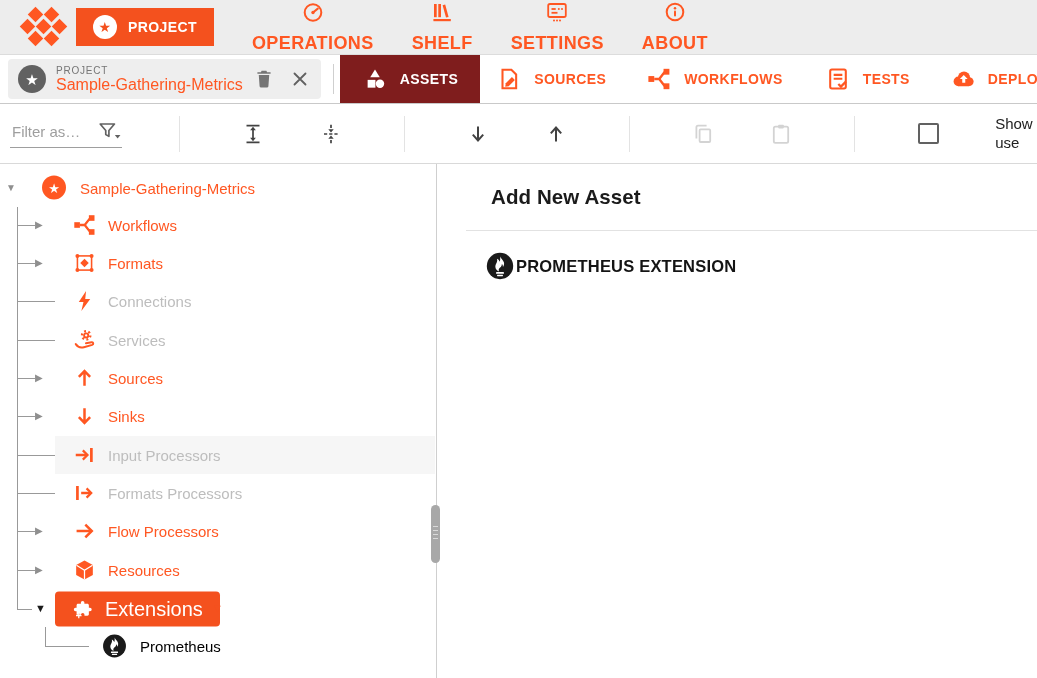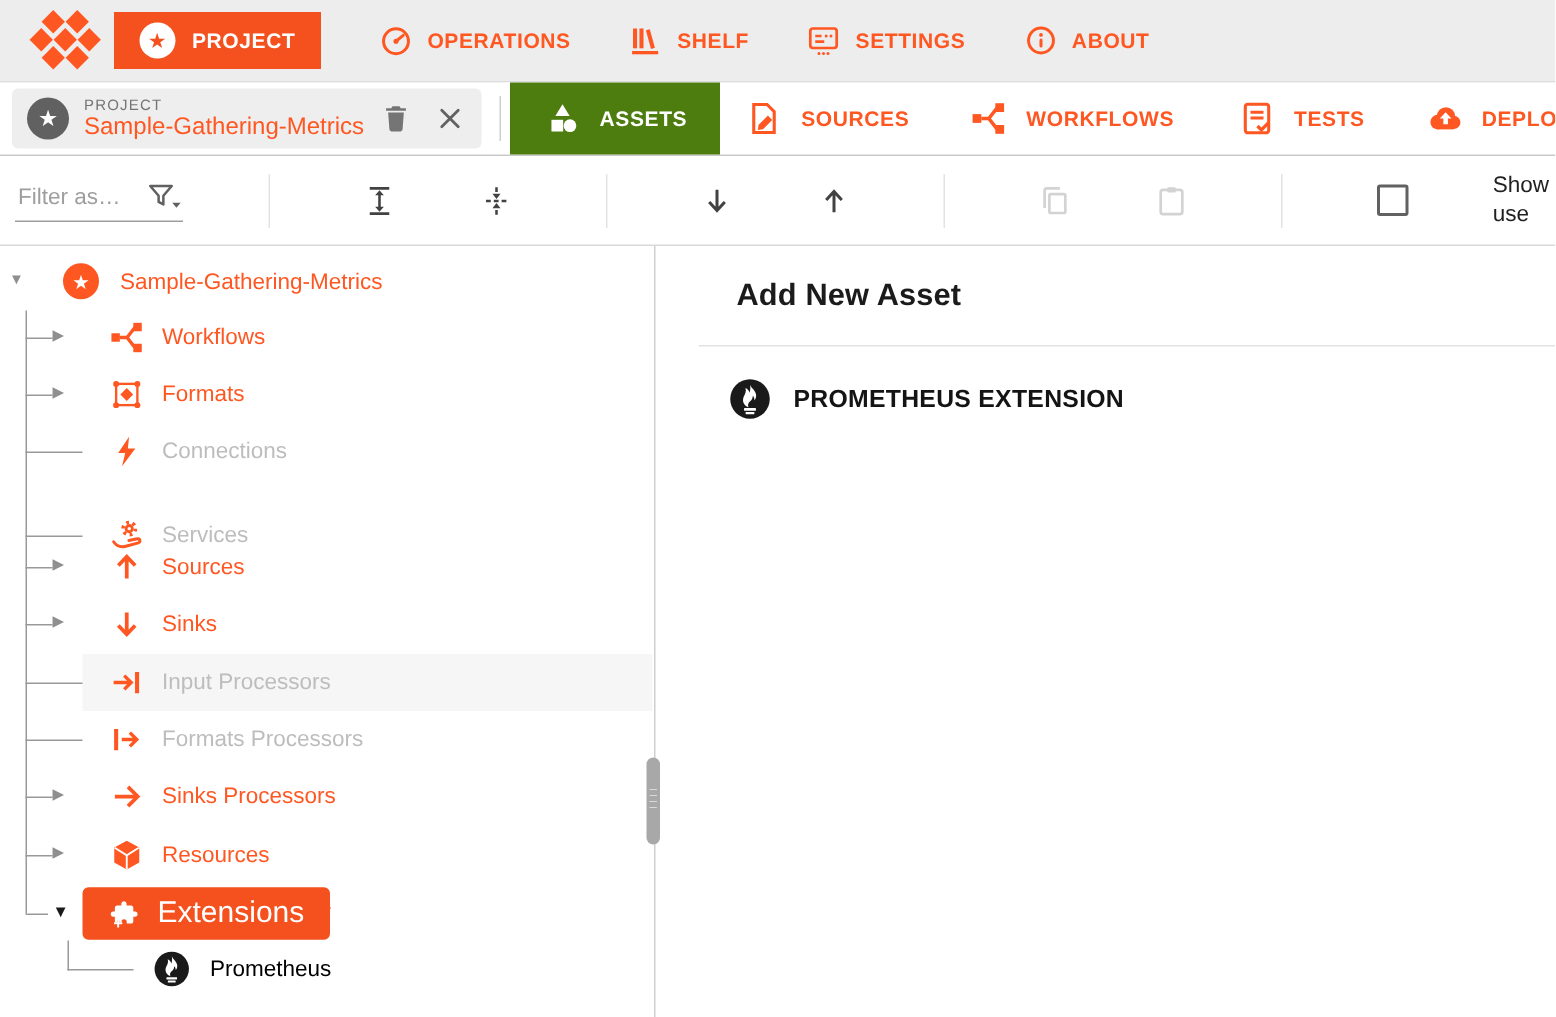--- a/index.html
+++ b/index.html
@@ -11,39 +11,39 @@
   .hdr{position:absolute;top:0;left:0;right:0;height:55px;background:#ededed;
        border-bottom:1px solid #dcdcdc;display:flex;align-items:center;box-sizing:border-box;}
   .logo{position:relative;width:50px;height:40px;margin-left:18px;flex:0 0 auto;}
   .logo i{position:absolute;width:11px;height:11px;background:#FF5722;transform:rotate(45deg);}
   .btn-primary{margin-left:8px;height:38px;padding:0 17px;background:#F4511E;color:#fff;
        display:flex;align-items:center;gap:11px;font-size:14px;font-weight:700;letter-spacing:.4px;cursor:pointer;}
   .circ{border-radius:50%;display:flex;align-items:center;justify-content:center;flex:0 0 auto;}
   .circ.white{width:24px;height:24px;background:#fff;color:#F4511E;font-size:14px;line-height:1;}
   .circ.orange{width:24px;height:24px;background:#FF5722;color:#fff;font-size:13px;line-height:1;}
   .circ.gray{width:28px;height:28px;background:#616161;color:#fff;font-size:15px;line-height:1;}
-  .nav-item{display:flex;align-items:center;gap:9px;color:#FF5722;font-size:14px;font-weight:700;
-       letter-spacing:.4px;margin-left:38px;cursor:pointer;}
+  .nav-item{display:flex;align-items:center;gap:9px;color:#FF5722;font-size:18px;font-weight:700;
+       letter-spacing:.4px;margin-left:38px;cursor:pointer;flex-direction:column;}
   .nav-item:first-of-type{margin-left:20px;}
   .nav-item svg{width:24px;height:24px;}
 
   
   .row2{position:absolute;top:55px;left:0;right:0;height:49px;background:#fff;
        border-bottom:1px solid #c9c9c9;display:flex;align-items:center;box-sizing:border-box;}
   .psel{margin-left:8px;width:318px;height:40px;background:#eeeeee;border-radius:4px;
        display:flex;align-items:center;padding:0 10px;box-sizing:border-box;gap:10px;}
   .psel-text{line-height:1.1;flex:1 1 auto;overflow:hidden;}
   .psel-eyebrow{font-size:10px;color:#757575;letter-spacing:.8px;}
   .psel-name{font-size:16px;color:#FF5722;white-space:nowrap;}
   .psel .ic{color:#757575;cursor:pointer;flex:0 0 auto;}
   .vdiv{width:1px;height:30px;background:#cfcfcf;margin-left:12px;flex:0 0 auto;}
   .tab{display:flex;align-items:center;gap:12px;color:#FF5722;font-size:14px;font-weight:700;
        letter-spacing:.4px;cursor:pointer;}
   .tab svg{width:26px;height:26px;}
-  .tab.active{height:100%;background:#4d7c0f;color:#fff;padding:0 22px;margin-left:6px;box-sizing:border-box;}
+  .tab.active{height:100%;background:#7f1d1d;color:#fff;padding:0 22px;margin-left:6px;box-sizing:border-box;}
   .tab.t-sources{margin-left:16px;}
   .tab.t-workflows{margin-left:40px;}
   .tab.t-tests{margin-left:42px;}
   .tab.t-deployments{margin-left:40px;}
 
   
   .toolbar{position:absolute;top:104px;left:0;right:0;height:60px;background:#fff;
        border-bottom:1px solid #d9d9d9;display:flex;align-items:center;box-sizing:border-box;gap:46px;}
   .filter-wrap{margin-left:10px;width:118px;display:flex;align-items:center;justify-content:space-between;
        border-bottom:1px solid #9e9e9e;padding-bottom:4px;}
@@ -89,21 +89,21 @@
   .splitter{position:absolute;left:431px;top:505px;width:9px;height:58px;background:#a8a8a8;
        border-radius:5px;cursor:row-resize;z-index:5;display:flex;align-items:center;justify-content:center;}
   .splitter::after{content:"";width:5px;height:16px;
        background:repeating-linear-gradient(#d9d9d9 0 1px,transparent 1px 4px);}
 
   
   .main{position:absolute;left:438px;top:164px;right:0;bottom:0;background:#fff;margin-left:28px;}
   .main-title-wrap{height:67px;border-bottom:1px solid #e2e2e2;box-sizing:border-box;
        display:flex;align-items:center;padding-left:25px;}
   .main-title{font-size:20.5px;font-weight:600;color:#1b1b1b;letter-spacing:.1px;}
-  .asset-row{display:flex;align-items:center;gap:15px;padding-left:20px;margin-top:21px;cursor:pointer;}
+  .asset-row{display:flex;align-items:center;gap:2px;padding-left:20px;margin-top:21px;cursor:pointer;}
   .asset-row svg{width:28px;height:28px;color:#111;}
   .asset-label{font-size:16.5px;font-weight:700;color:#141414;letter-spacing:.2px;}
 </style>
 </head>
 <body>
 
 <div id="app">
 
   <div class="hdr">
     <div class="logo">
@@ -342,21 +342,21 @@
     <div class="trow disabled" style="top:118px;">
       <span class="conn" style="width:38px;"></span>
       <span class="tico">
         <svg viewBox="0 0 24 24">
             <path d="M13.5 2.5L6.5 13h4.5L9 21.5 17.5 10h-4.8z" fill="currentColor"></path>
           </svg>
       </span>
       <span class="tlabel">Connections</span>
     </div>
 
-    <div class="trow disabled" style="top:174px;">
+    <div class="trow disabled" style="top:157px;">
       <span class="conn" style="width:38px;"></span>
       <span class="tico">
         <svg viewBox="0 0 24 24">
             <circle cx="13.6" cy="7.6" r="2" fill="none" stroke="currentColor" stroke-width="1.8"></circle>
             <circle cx="13.6" cy="7.6" r="4" fill="none" stroke="currentColor" stroke-width="2.2" stroke-dasharray="1.8 2.3"></circle>
             <path d="M3.6 16c1.8 2.7 4.8 3.7 7.8 2.9l8-2.2c1.6-.5 1.2-2.9-.6-2.6l-5.4 1.1" fill="none" stroke="currentColor" stroke-width="1.9" stroke-linecap="round"></path>
           </svg>
       </span>
       <span class="tlabel">Services</span>
     </div>
@@ -410,21 +410,21 @@
 
     <div class="trow" style="top:348px;">
       <span class="conn" style="width:18px;"></span>
       <span class="tri child">▶</span>
       <span class="tico">
         <svg viewBox="0 0 24 24">
             <path d="M4.4 12h14.2" stroke="currentColor" stroke-width="2.4"></path>
             <path d="M12.8 5.8L19 12l-6.2 6.2" fill="none" stroke="currentColor" stroke-width="2.4"></path>
           </svg>
       </span>
-      <span class="tlabel">Sinks Processors</span>
+      <span class="tlabel">Flow Processors</span>
     </div>
 
     <div class="trow" style="top:387px;">
       <span class="conn" style="width:18px;"></span>
       <span class="tri child">▶</span>
       <span class="tico">
         <svg viewBox="0 0 24 24">
             <path d="M12 2.8l8 4.4v9.6l-8 4.4-8-4.4V7.2z" fill="currentColor"></path>
             <path d="M12 21v-8.8M4.3 7.4l7.7 4.8 7.7-4.8" fill="none" stroke="#fff" stroke-width="1.2"></path>
           </svg>

